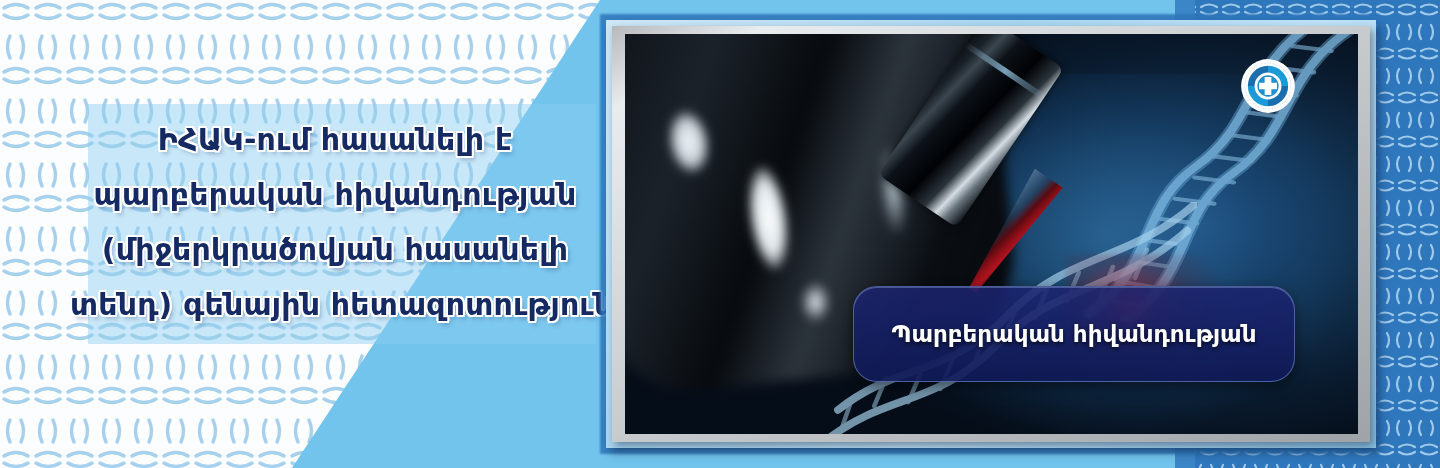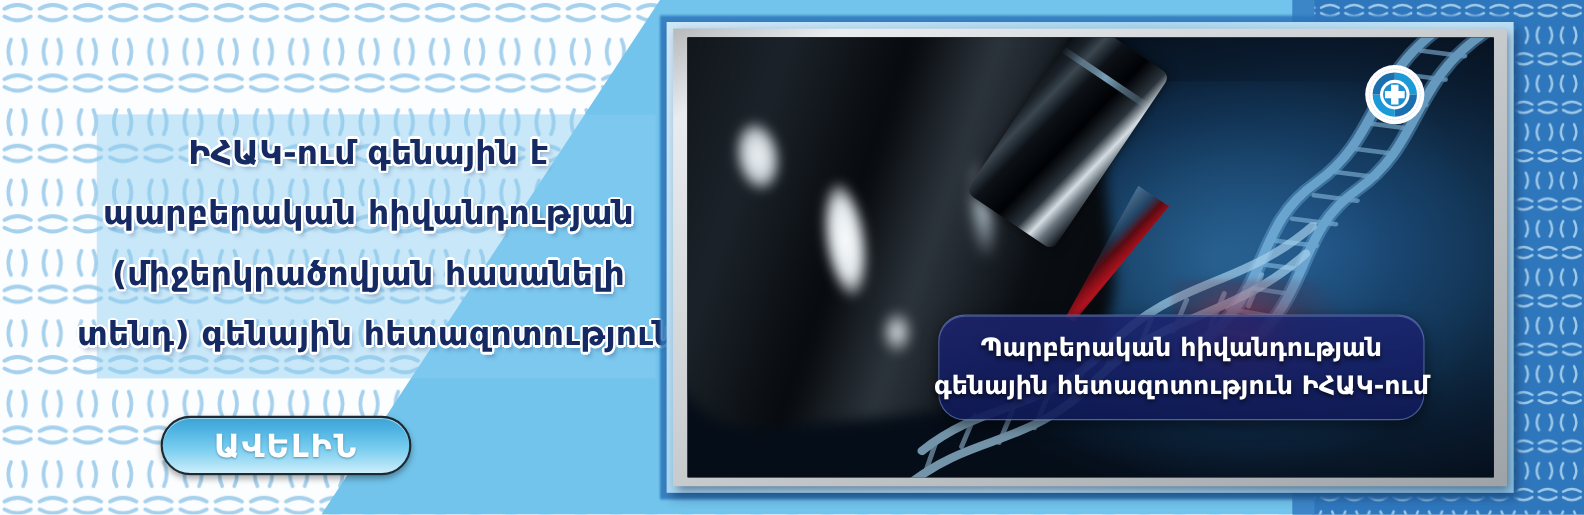--- a/index.html
+++ b/index.html
@@ -228,29 +228,26 @@
       </pattern>
     </defs>
     <rect width="1440" height="468" fill="url(#patWhite)"></rect>
   </svg>
 
   <div class="wedge"></div>
 
   <div class="text-plate"></div>
 
   <div class="headline">
-    <div>ԻՀԱԿ-ում գենային է</div>
+    <div>ԻՀԱԿ-ում հասանելի է</div>
     <div>պարբերական հիվանդության</div>
     <div>(միջերկրածովյան հասանելի</div>
     <div>տենդ) գենային հետազոտություն</div>
   </div>
 
-  <div class="cta">
-    <span class="cta-label">ԱՎԵԼԻՆ</span>
-  </div>
 
   <div class="right-panel"></div>
   <svg class="right-panel-pattern" width="265" height="468" viewBox="0 0 265 468" preserveAspectRatio="none">
     <defs>
       <pattern id="patBlue" width="44" height="44" patternUnits="userSpaceOnUse">
         <rect width="44" height="44" fill="#2f77bd"></rect>
         <path d="M4 7 Q12 2 20 7" stroke="#9fc9e8" stroke-width="2.2" fill="none" stroke-linecap="round"></path>
         <path d="M4 12 Q12 17 20 12" stroke="#9fc9e8" stroke-width="2.2" fill="none" stroke-linecap="round"></path>
         <path d="M26 25 Q22 32 26 39" stroke="#9fc9e8" stroke-width="2.2" fill="none" stroke-linecap="round"></path>
         <path d="M36 25 Q40 32 36 39" stroke="#9fc9e8" stroke-width="2.2" fill="none" stroke-linecap="round"></path>
@@ -343,17 +340,16 @@
           <path d="M50 50 L14 50 A36 36 0 0 1 50 14 Z" fill="#1b6fae"></path>
         </g>
         <circle cx="50" cy="50" r="24" fill="#ffffff"></circle>
         <circle cx="50" cy="50" r="19" fill="#1f8fd0"></circle>
         <path d="M44 34 h12 v10 h10 v12 h-10 v10 h-12 v-10 h-10 v-12 h10 z" fill="#ffffff"></path>
       </svg>
     </div>
 
     <div class="caption">
       <div class="caption-line">Պարբերական հիվանդության</div>
-      <div class="caption-line">գենային հետազոտություն ԻՀԱԿ-ում</div>
     </div>
   </div>
 
 </div>
 
 </body></html>

